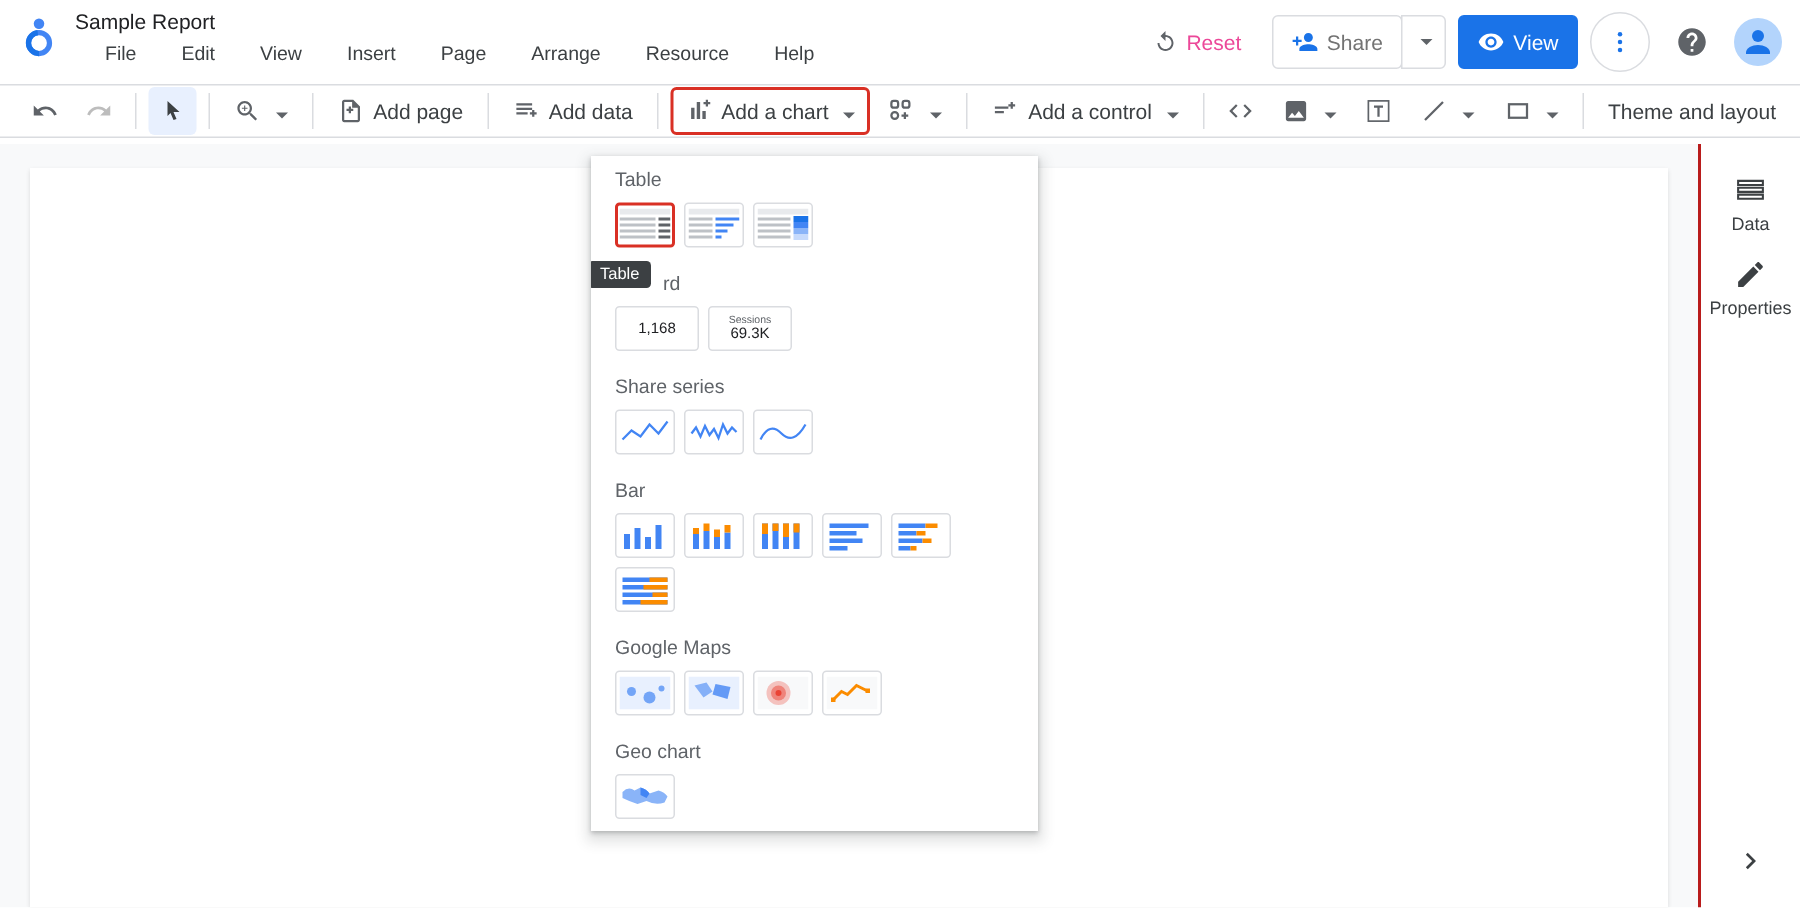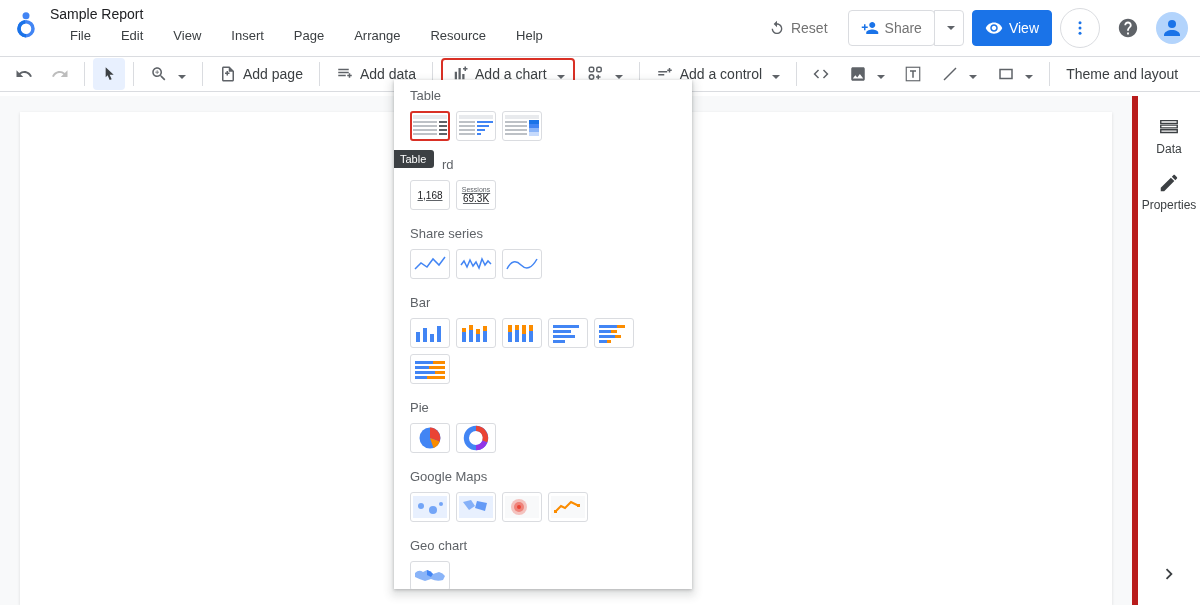--- a/index.html
+++ b/index.html
@@ -7,59 +7,59 @@
     
     
     .header { display: flex; align-items: flex-start; padding: 6px 12px 0; height: 56px; }
     .logo { width: 28px; height: 28px; margin-right: 10px; margin-top: 4px; }
     .title-area { flex: 1; }
     .doc-title { font-size: 14px; color: #202124; font-weight: 400; margin-bottom: 2px; }
     .menubar { display: flex; gap: 2px; }
     .menubar-item { padding: 4px 8px; font-size: 13px; color: #3c4043; border-radius: 4px; cursor: pointer; margin-left: 12px; }
     .header-actions { display: flex; align-items: center; gap: 8px; margin-top: 2px; }
     .btn { display: inline-flex; align-items: center; gap: 6px; padding: 6px 12px; border: 1px solid #dadce0; border-radius: 4px; background: #fff; font-size: 14px; color: #5f6368; cursor: pointer; height: 36px; }
-    .btn-reset { color: #737373; border: none; }
+    .btn-reset { color: #ec4899; border: none; }
     .btn-share { color: #737373; }
     .btn-share-caret { border-left: 1px solid #dadce0; padding: 6px 8px; margin-left: -9px; border-radius: 0 4px 4px 0; }
     .btn-view { background: #1a73e8; color: #fff; border-color: #1a73e8; }
     .icon-btn { width: 40px; height: 40px; border-radius: 50%; display: inline-flex; align-items: center; justify-content: center; cursor: pointer; color: #5f6368; border: none; background: none; }
     .icon-btn-bordered { border: 1px solid #dadce0; }
     .avatar { width: 32px; height: 32px; border-radius: 50%; background: #b3d4fc; display: flex; align-items: center; justify-content: center; }
     
     
-    .toolbar { display: flex; align-items: center; height: 36px; border-top: 1px solid #dadce0; border-bottom: 1px solid #dadce0; padding: 0 8px; gap: 4px; }
+    .toolbar { display: flex; align-items: center; height: 36px; border-top: 1px solid #dadce0; border-bottom: 1px solid #dadce0; padding: 0 8px; gap: 4px; justify-content: flex-end; }
     .tool-sep { width: 1px; height: 24px; background: #dadce0; margin: 0 4px; }
     .tool-btn { display: inline-flex; align-items: center; gap: 6px; padding: 6px 8px; border-radius: 4px; cursor: pointer; color: #3c4043; font-size: 14px; height: 32px; }
     .tool-btn.icon-only { padding: 6px; width: 32px; justify-content: center; }
     .tool-btn.active { background: #e8f0fe; }
     .tool-btn.highlighted { border: 2px solid #d93025; }
     .caret-down::after { content: ''; display: inline-block; border-top: 4px solid #5f6368; border-left: 4px solid transparent; border-right: 4px solid transparent; margin-left: 4px; }
     
     
     .canvas-area { position: absolute; top: 96px; left: 0; right: 68px; bottom: 0; background: #f8f9fa; overflow: hidden; }
     .canvas-page { position: absolute; top: 16px; left: 20px; right: 20px; bottom: 0; background: #fff; box-shadow: 0 1px 3px rgba(0,0,0,0.12); }
     
     
-    .right-panel { position: absolute; top: 96px; right: 0; width: 68px; bottom: 0; border-left: 6px solid #b91c1c; background: #fff; display: flex; flex-direction: column; align-items: center; padding-top: 12px; }
+    .right-panel { position: absolute; top: 96px; right: 0; width: 68px; bottom: 0; border-left: 2px solid #b91c1c; background: #fff; display: flex; flex-direction: column; align-items: center; padding-top: 12px; }
     .panel-tab { display: flex; flex-direction: column; align-items: center; gap: 4px; padding: 8px 4px; cursor: pointer; font-size: 12px; color: #3c4043; width: 100%; }
     .panel-expand { margin-top: auto; margin-bottom: 12px; }
     
     
-    .chart-dropdown { position: absolute; top: 80px; left: 394px; width: 298px; background: #fff; box-shadow: 0 1px 3px rgba(60,64,67,.3), 0 4px 8px 3px rgba(60,64,67,.15); overflow-y: auto; max-height: 509px; z-index: 100; }
+    .chart-dropdown { position: absolute; top: 104px; left: 394px; width: 298px; background: #fff; box-shadow: 0 1px 3px rgba(60,64,67,.3), 0 4px 8px 3px rgba(60,64,67,.15); overflow-y: auto; max-height: 509px; z-index: 100; }
     .chart-dropdown::-webkit-scrollbar { width: 12px; }
     .chart-dropdown::-webkit-scrollbar-thumb { background: #dadce0; border-radius: 6px; }
     .chart-section { padding: 8px 16px; }
     .chart-section-label { font-size: 13px; color: #5f6368; margin-bottom: 8px; display: block; }
     .chart-row { display: flex; gap: 6px; flex-wrap: wrap; }
     .chart-thumb { width: 40px; height: 30px; border: 1px solid #dadce0; border-radius: 3px; cursor: pointer; display: flex; align-items: center; justify-content: center; background: #fff; position: relative; }
     .chart-thumb.selected { border: 2px solid #d93025; }
     .tooltip { position: absolute; top: 70px; left: -2px; background: #3c4043; color: #fff; font-size: 11px; padding: 3px 8px; border-radius: 3px; z-index: 200; }
     
     
-    .scorecard-thumb { width: 40px; height: 30px; border: 1px solid #dadce0; border-radius: 3px; display: flex; flex-direction: column; align-items: center; justify-content: center; font-size: 7px; color: #5f6368; text-decoration: underline; }
+    .scorecard-thumb { width: 56px; height: 30px; border: 1px solid #dadce0; border-radius: 3px; display: flex; flex-direction: column; align-items: center; justify-content: center; font-size: 7px; color: #5f6368; }
     .scorecard-value { font-size: 10px; font-weight: 500; color: #202124; }
     
     
     svg { display: block; }
   </style>
 </head>
 <body>
 
 <div class="header">
   <svg class="logo" viewBox="0 0 24 24">
@@ -387,39 +387,20 @@
             <rect x="16" y="8" width="16" height="3" fill="#fb8c00"></rect>
             <rect x="2" y="13" width="30" height="3" fill="#4285f4"></rect>
             <rect x="22" y="13" width="10" height="3" fill="#fb8c00"></rect>
             <rect x="2" y="18" width="30" height="3" fill="#4285f4"></rect>
             <rect x="14" y="18" width="18" height="3" fill="#fb8c00"></rect>
           </svg>
         </div>
     </div>
   </div>
 
-  <div class="chart-section">
-    <span class="chart-section-label">Pie</span>
-    <div class="chart-row">
-      <div class="chart-thumb">
-          <svg width="28" height="28" viewBox="0 0 32 32">
-            <circle cx="16" cy="16" r="12" fill="#4285f4"></circle>
-            <path d="M16 16 L16 4 A12 12 0 0 1 27 20 Z" fill="#ea4335"></path>
-            <path d="M16 16 L27 20 A12 12 0 0 1 20 27.5 Z" fill="#fb8c00"></path>
-          </svg>
-        </div>
-      <div class="chart-thumb">
-          <svg width="28" height="28" viewBox="0 0 32 32">
-            <circle cx="16" cy="16" r="11" fill="none" stroke="#4285f4" stroke-width="6"></circle>
-            <path d="M16 5 A11 11 0 0 1 26 20" fill="none" stroke="#ea4335" stroke-width="6"></path>
-            <path d="M26 20 A11 11 0 0 1 16 27" fill="none" stroke="#9334e6" stroke-width="6"></path>
-          </svg>
-        </div>
-    </div>
-  </div>
 
   <div class="chart-section">
     <span class="chart-section-label">Google Maps</span>
     <div class="chart-row">
       <div class="chart-thumb">
           <svg width="34" height="22">
             <rect width="34" height="22" fill="#e8f0fe"></rect>
             <circle cx="8" cy="10" r="3" fill="#4285f4" opacity="0.7"></circle>
             <circle cx="20" cy="14" r="4" fill="#4285f4" opacity="0.7"></circle>
             <circle cx="28" cy="8" r="2" fill="#4285f4" opacity="0.7"></circle>

